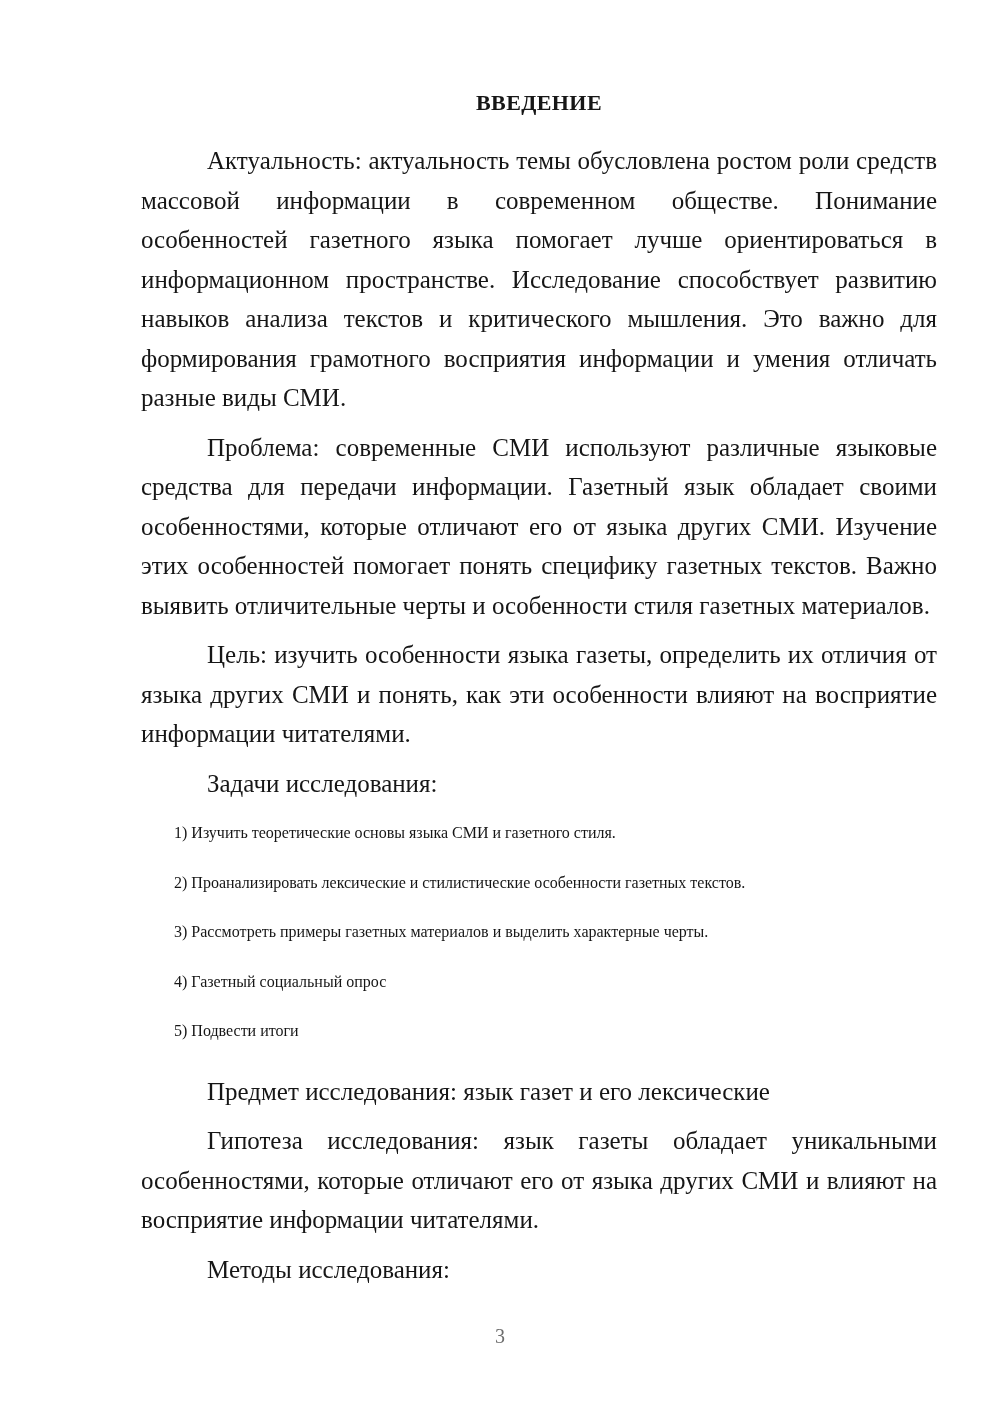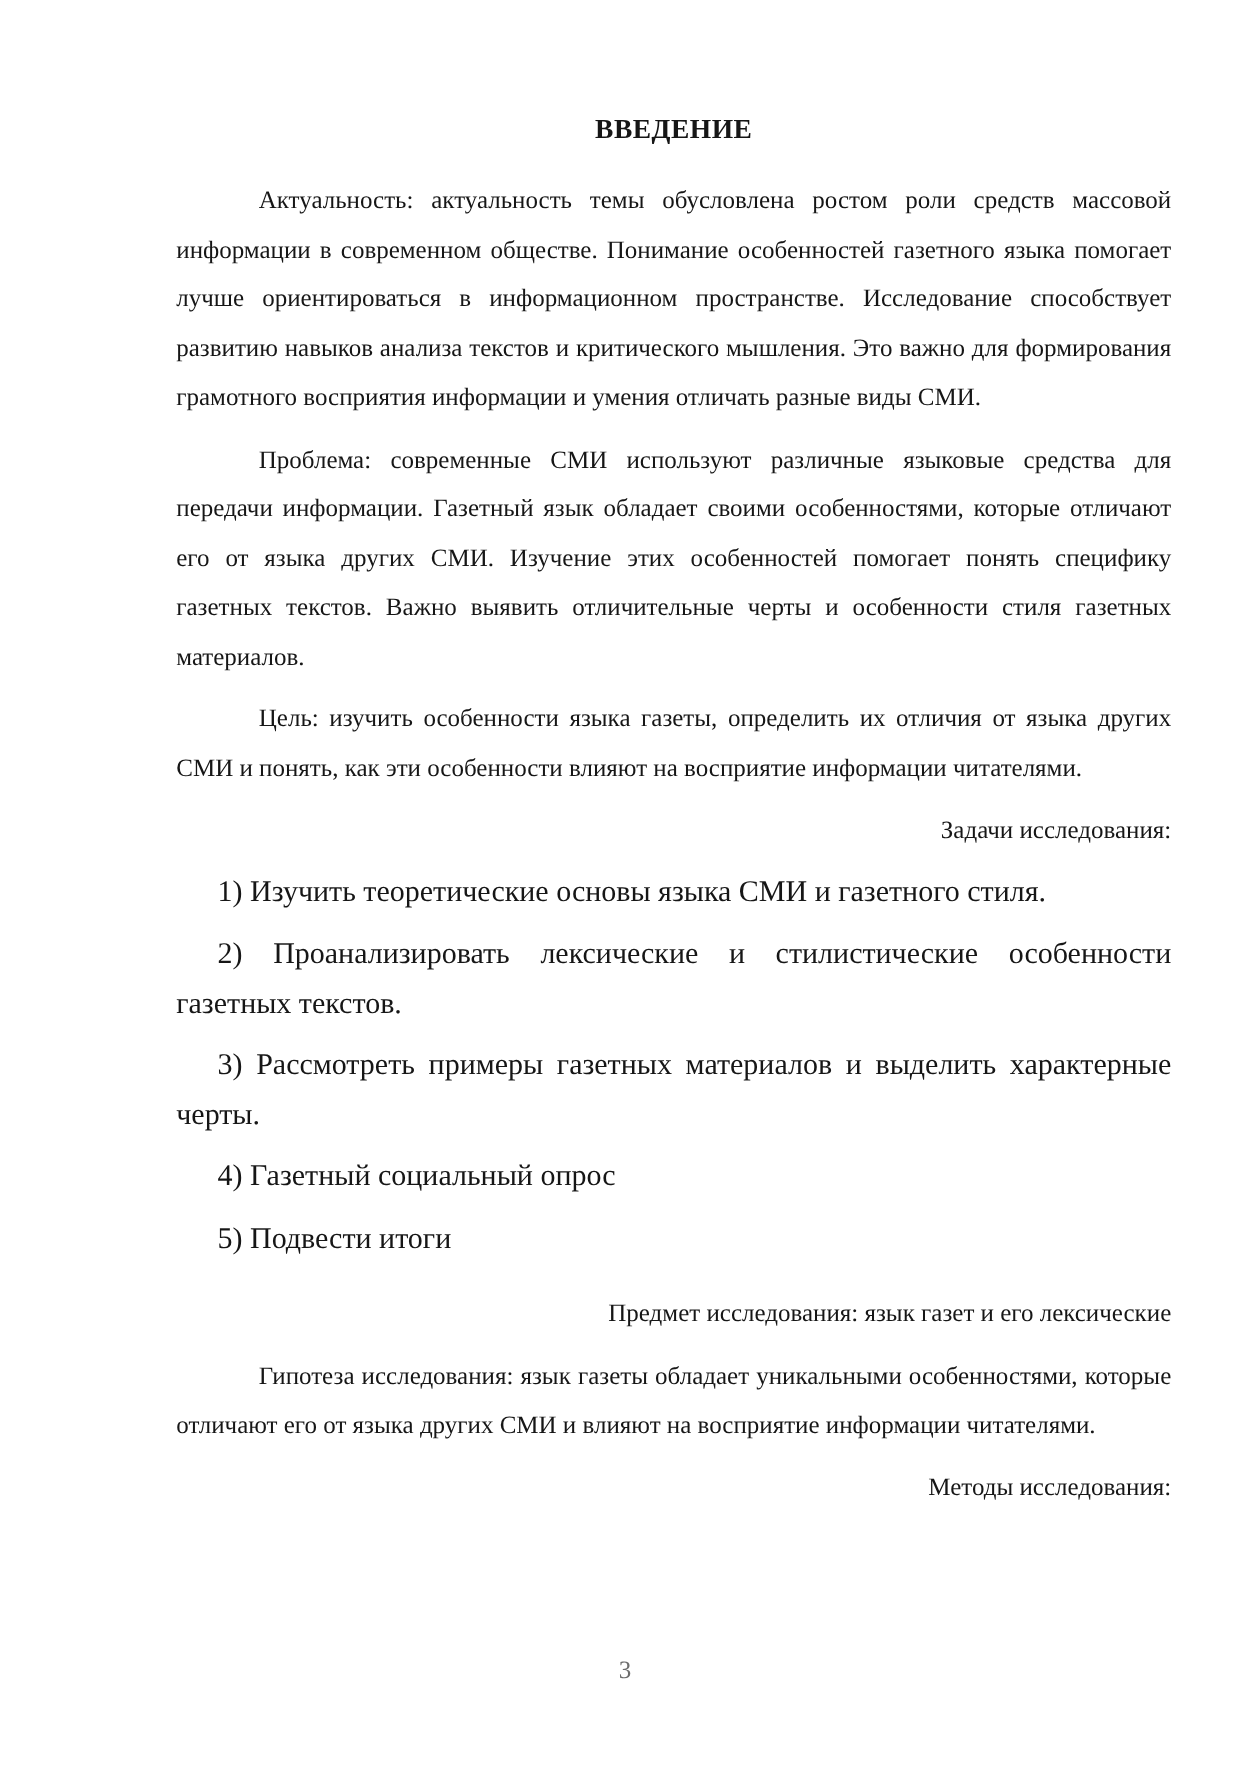--- a/index.html
+++ b/index.html
@@ -26,41 +26,41 @@
   }
   .doc-title {
     font-size: 22px;
     font-weight: bold;
     text-align: center;
     letter-spacing: 0.4px;
     line-height: 1.32;
     margin: 0 0 24px 0;
   }
   .para {
-    font-size: 20px;
+    font-size: 25px;
     line-height: 39.5px;
     text-align: justify;
     text-justify: inter-word;
     margin: 0 0 0 0;
     text-indent: 66px;
     hyphens: none;
   }
   .list-item {
-    font-size: 24px;
+    font-size: 16px;
     line-height: 39.5px;
     text-align: justify;
     text-justify: inter-word;
     margin: 0;
     text-indent: 33px;
   }
   .list-item.short {
     text-align: left;
   }
   .para.short {
-    text-align: right;
+    text-align: left;
   }
   .spacer-sm { height: 10px; }
   .spacer-md { height: 11px; }
   .page-number {
     position: absolute;
     left: 0;
     right: 0;
     top: 1325px;
     text-align: center;
     font-size: 20px;

